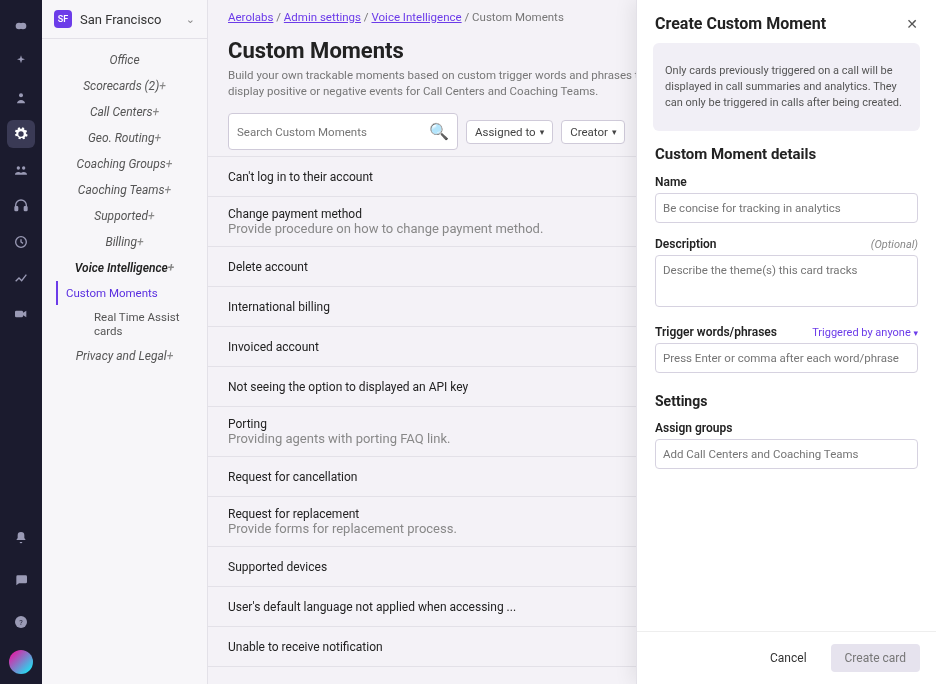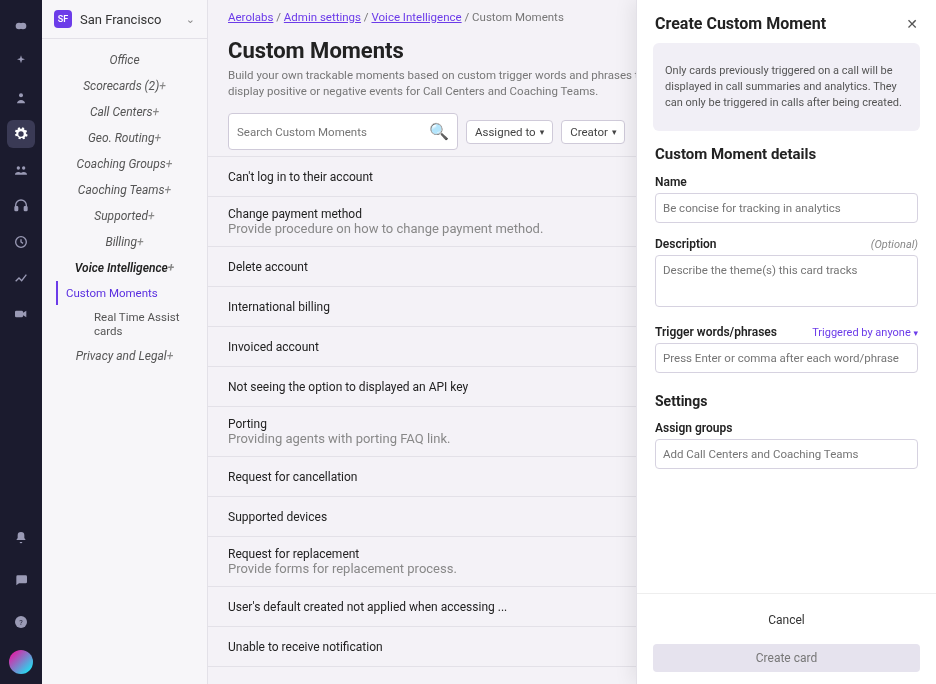--- a/index.html
+++ b/index.html
@@ -44,21 +44,21 @@
 .close-x { color: #555; cursor: pointer; font-size: 14px; }
 .info-box { margin: 0 16px 14px; background: #f1eff6; border-radius: 6px; padding: 20px 12px; font-size: 11px; color: #555; line-height: 1.45; }
 .section-h { padding: 0 18px 8px; font-size: 15px; font-weight: 700; color: #222; }
 .section-h.sm { font-size: 14px; margin-top: 10px; }
 .field { padding: 4px 18px 10px; }
 .label { font-size: 12px; font-weight: 600; color: #222; margin-bottom: 4px; display: flex; justify-content: space-between; align-items: baseline; }
 .label .opt { font-weight: 400; font-style: italic; color: #888; font-size: 11px; }
 .label .link { font-size: 11px; color: #6c3ce9; font-weight: 400; cursor: pointer; }
 .input, .textarea { width: 100%; border: 1px solid #d6d2e0; border-radius: 4px; padding: 7px 7px; font-size: 11.5px; color: #333; outline: none; font-family: inherit; }
 .textarea { height: 52px; resize: none; }
-.panel-ftr { margin-top: auto; padding: 12px 16px; display: flex; justify-content: flex-end; gap: 10px; border-top: 1px solid #eee; flex-direction: column; }
+.panel-ftr { margin-top: auto; padding: 12px 16px; display: flex; justify-content: flex-end; gap: 10px; border-top: 1px solid #eee; }
 .btn { padding: 7px 14px; border-radius: 4px; font-size: 12px; cursor: pointer; border: none; }
 .btn-cancel { background: transparent; color: #333; }
 .btn-create { background: #e6e3ee; color: #777; }
 .caret { font-size: 9px; }
 svg { width: 16px; height: 16px; }
 </style>
 </head>
 <body>
 
 <div class="rail">
@@ -282,40 +282,40 @@
         <div class="row-text">
           <div class="row-name">Request for cancellation</div>
         </div>
         <div class="tags">
           <span class="tag">can't log in</span>
           <span class="tag">cannot log in</span>
         </div>
       </div>
       <div class="row">
         <div class="row-text">
-          <div class="row-name">Supported devices</div>
-        </div>
-        <div class="tags">
-          <span class="tag">can't log in</span>
-          <span class="tag">cannot log in</span>
-        </div>
-      </div>
-      <div class="row">
-        <div class="row-text">
           <div class="row-name">Request for replacement</div>
           <div class="row-desc">Provide forms for replacement process.</div>
         </div>
         <div class="tags">
           <span class="tag">change payment method</span>
           <span class="tag">c</span>
         </div>
       </div>
       <div class="row">
         <div class="row-text">
-          <div class="row-name">User's default created not applied when accessing ...</div>
+          <div class="row-name">Supported devices</div>
+        </div>
+        <div class="tags">
+          <span class="tag">can't log in</span>
+          <span class="tag">cannot log in</span>
+        </div>
+      </div>
+      <div class="row">
+        <div class="row-text">
+          <div class="row-name">User's default language not applied when accessing ...</div>
         </div>
         <div class="tags">
           <span class="tag">can't log in</span>
           <span class="tag">cannot log in</span>
         </div>
       </div>
       <div class="row">
         <div class="row-text">
           <div class="row-name">Unable to receive notification</div>
         </div>

